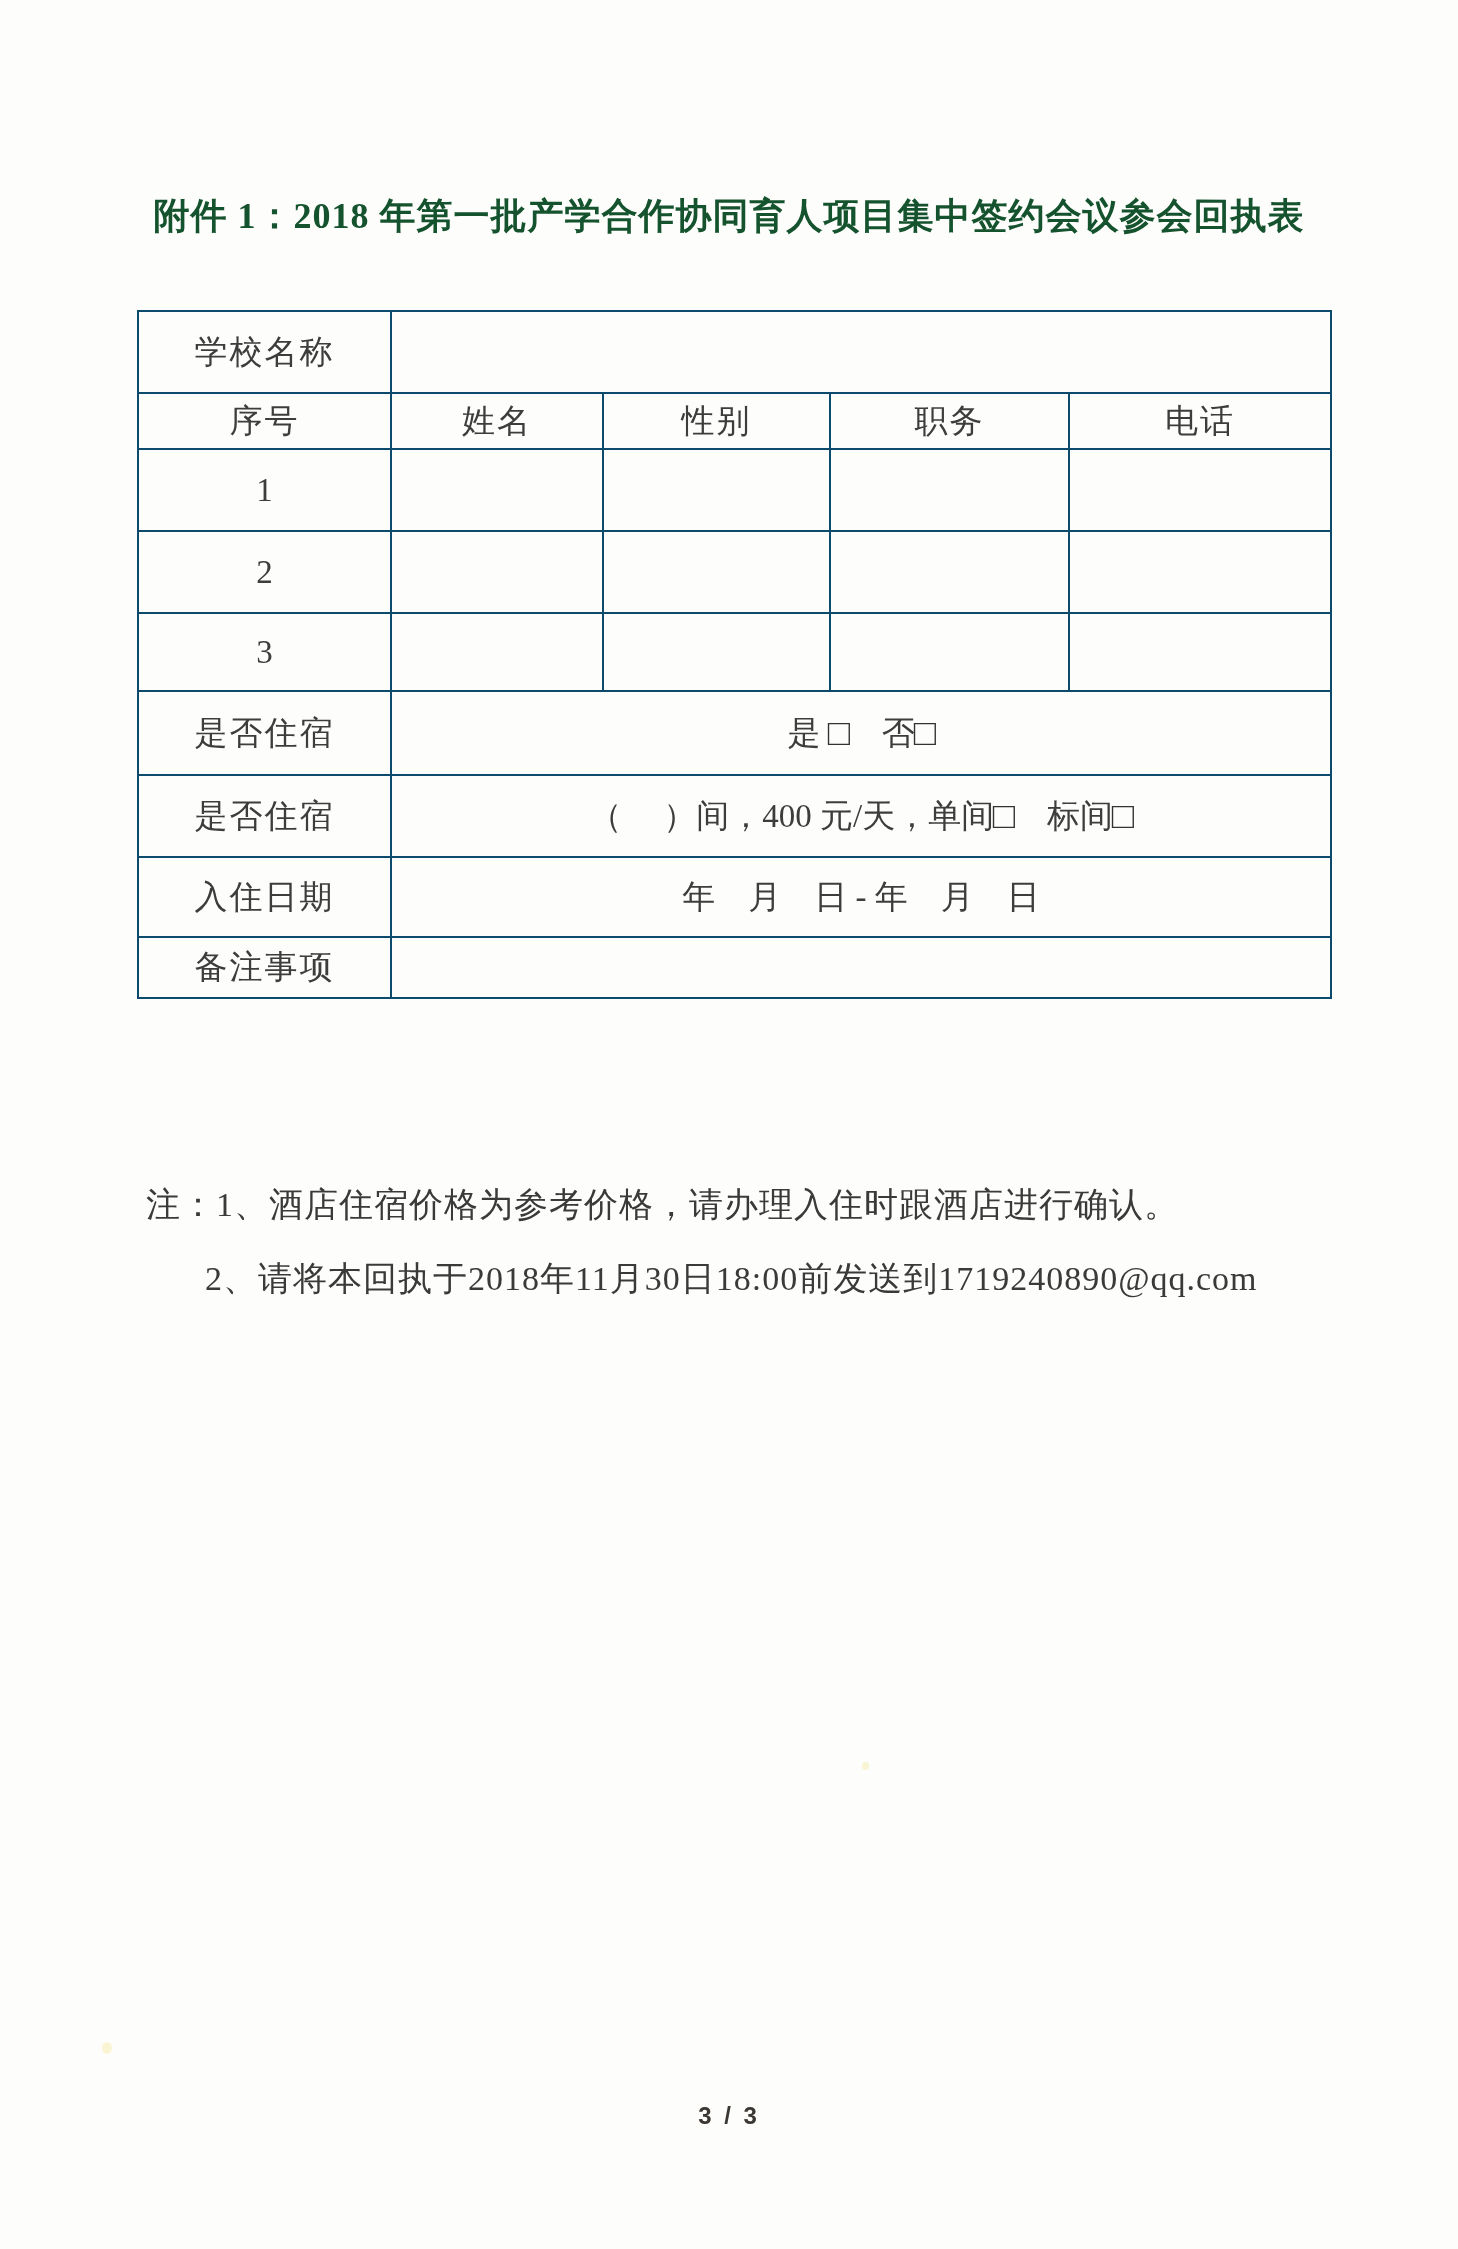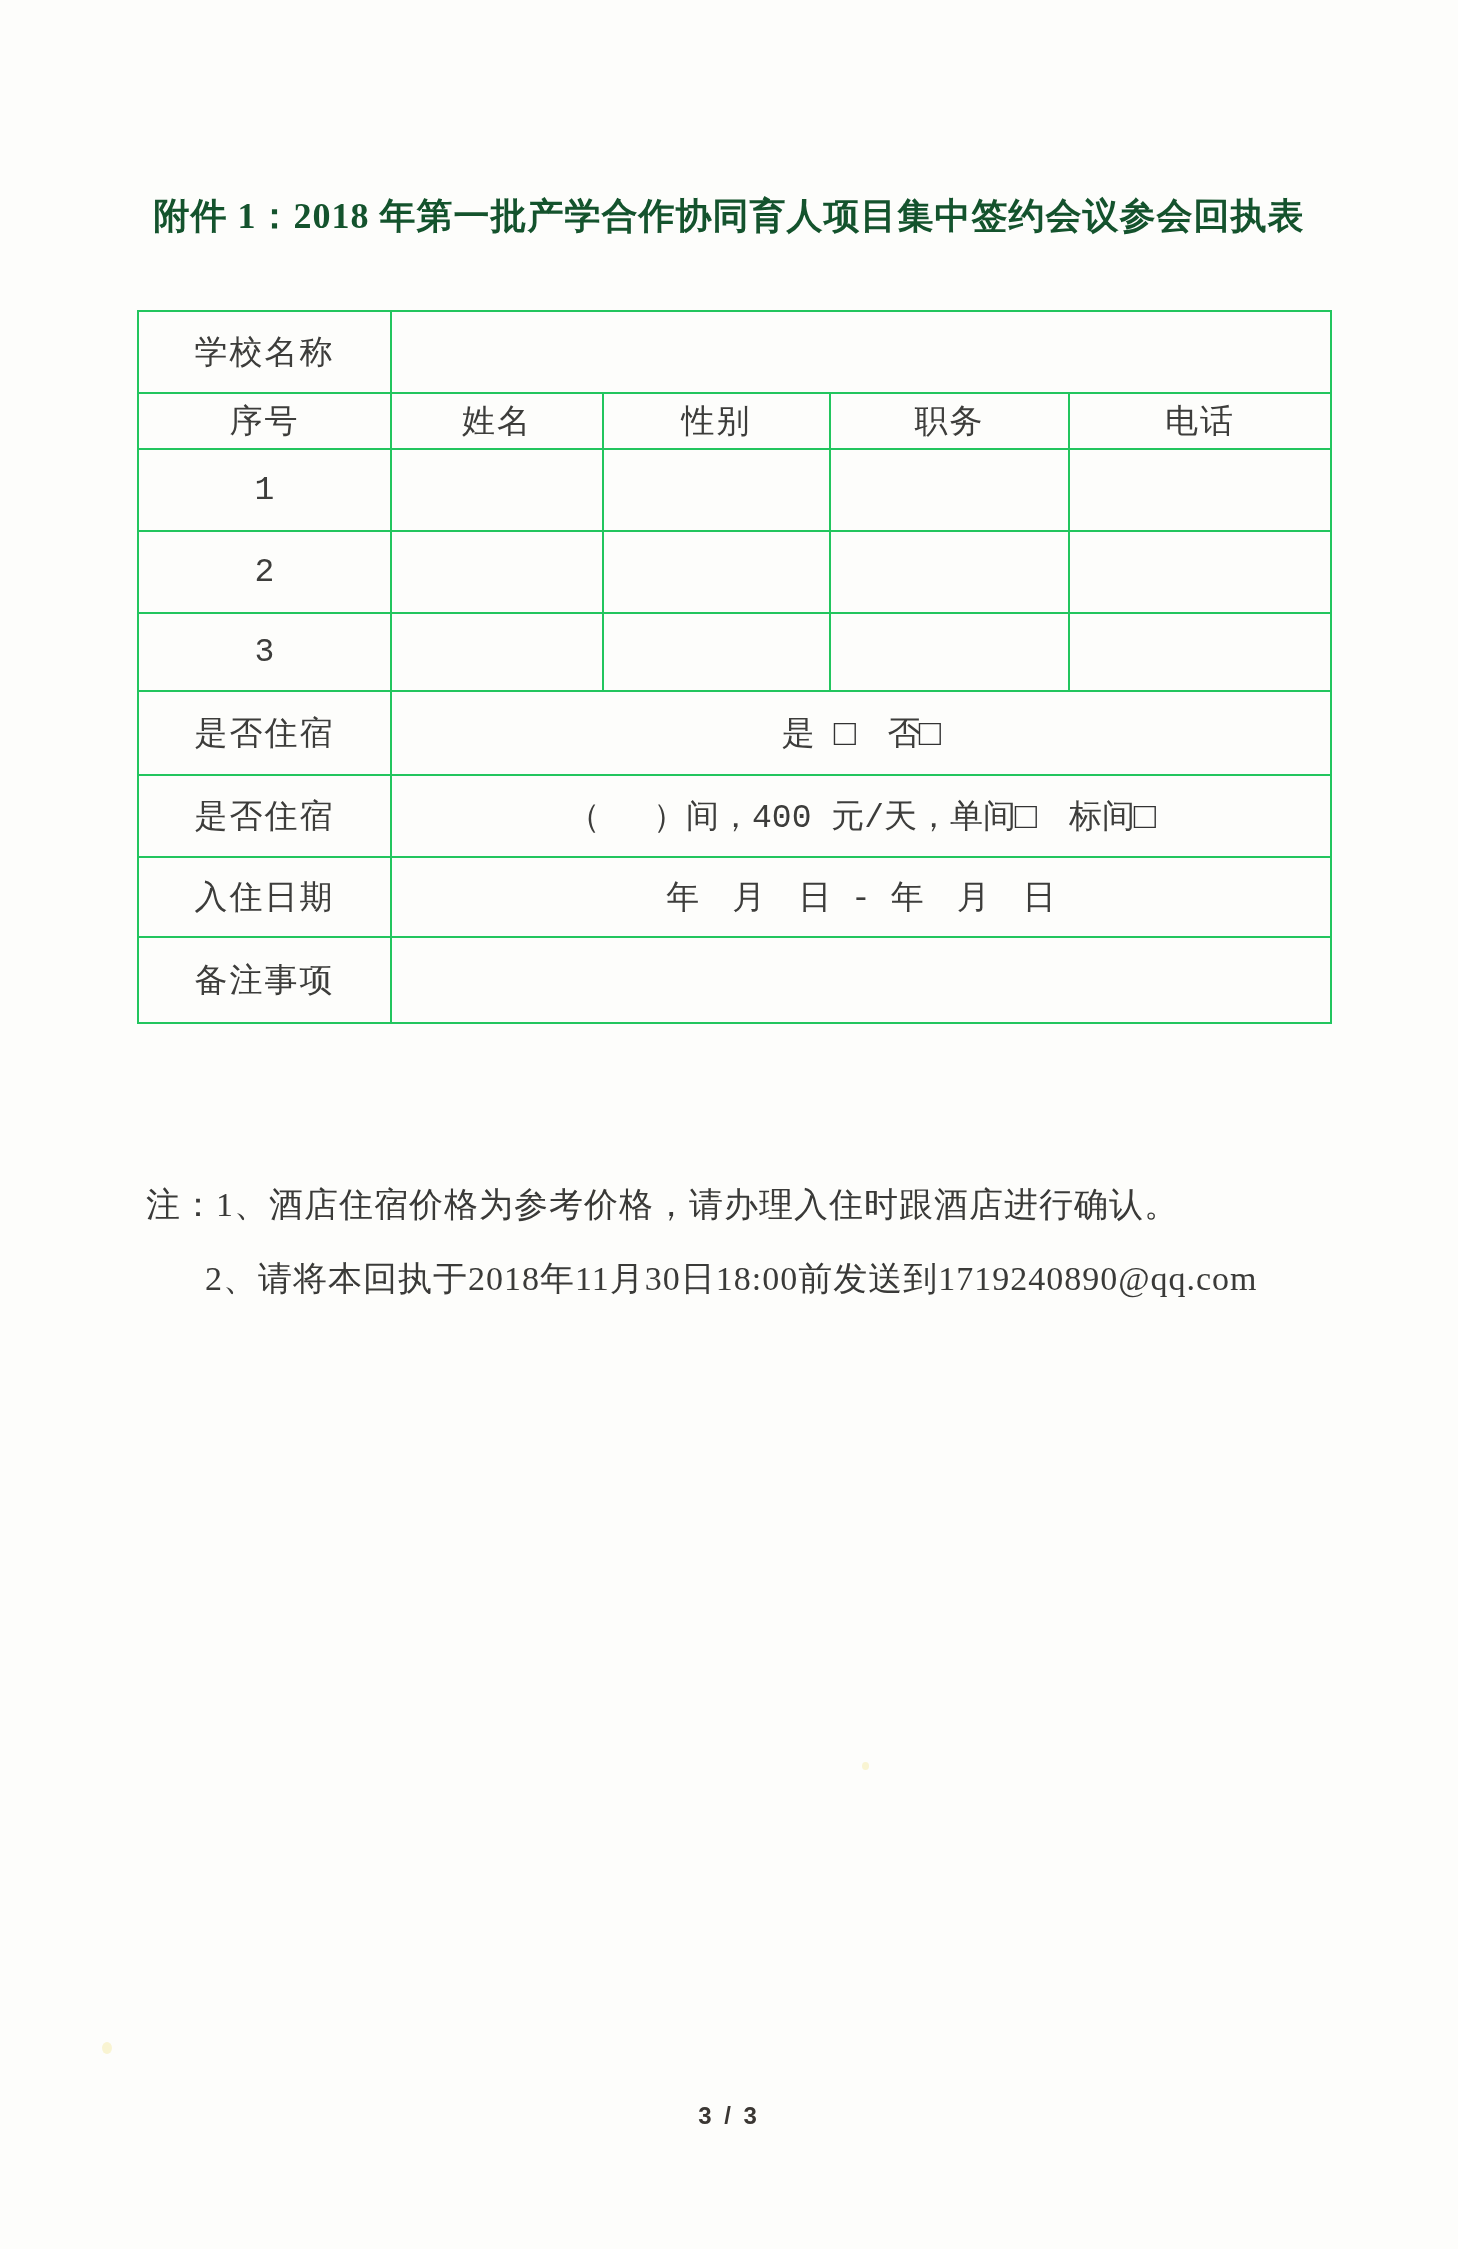--- a/index.html
+++ b/index.html
@@ -32,26 +32,25 @@
     position: absolute;
     left: 137px;
     top: 310px;
     width: 1193px;
     border-collapse: collapse;
     table-layout: fixed;
     font-size: 33px;
     color: #3d3d3b;
   }
   table.reply-table td {
-    border: 2px solid #22c55e;
+    border: 2px solid #0c4a6e;
     text-align: center;
     vertical-align: middle;
     padding: 0;
     overflow: hidden;
-    font-family: Liberation Mono, monospace;
   }
   .label-cell { letter-spacing: 2px; }
   .cbox {
     display: inline-block;
     transform: scale(1.12);
     font-weight: 600;
     color: #333;
   }
   .notes {
     position: absolute;
@@ -150,21 +149,21 @@
       <td colspan="4">
         <span>（　 ）间，400 元/天，单间</span><span class="cbox">□</span><span>　标间</span><span class="cbox">□</span>
       </td>
     </tr>
 
     <tr style="height:80px">
       <td class="label-cell">入住日期</td>
       <td colspan="4">年　月　日 - 年　月　日</td>
     </tr>
 
-    <tr style="height:86px">
+    <tr style="height:61px">
       <td class="label-cell">备注事项</td>
       <td colspan="4"></td>
     </tr>
   </tbody>
     </table>
 
   <div class="notes">
     <div class="note-line">注：1、酒店住宿价格为参考价格，请办理入住时跟酒店进行确认。</div>
     <div class="note-line second">2、请将本回执于2018年11月30日18:00前发送到1719240890@qq.com</div>
   </div>

